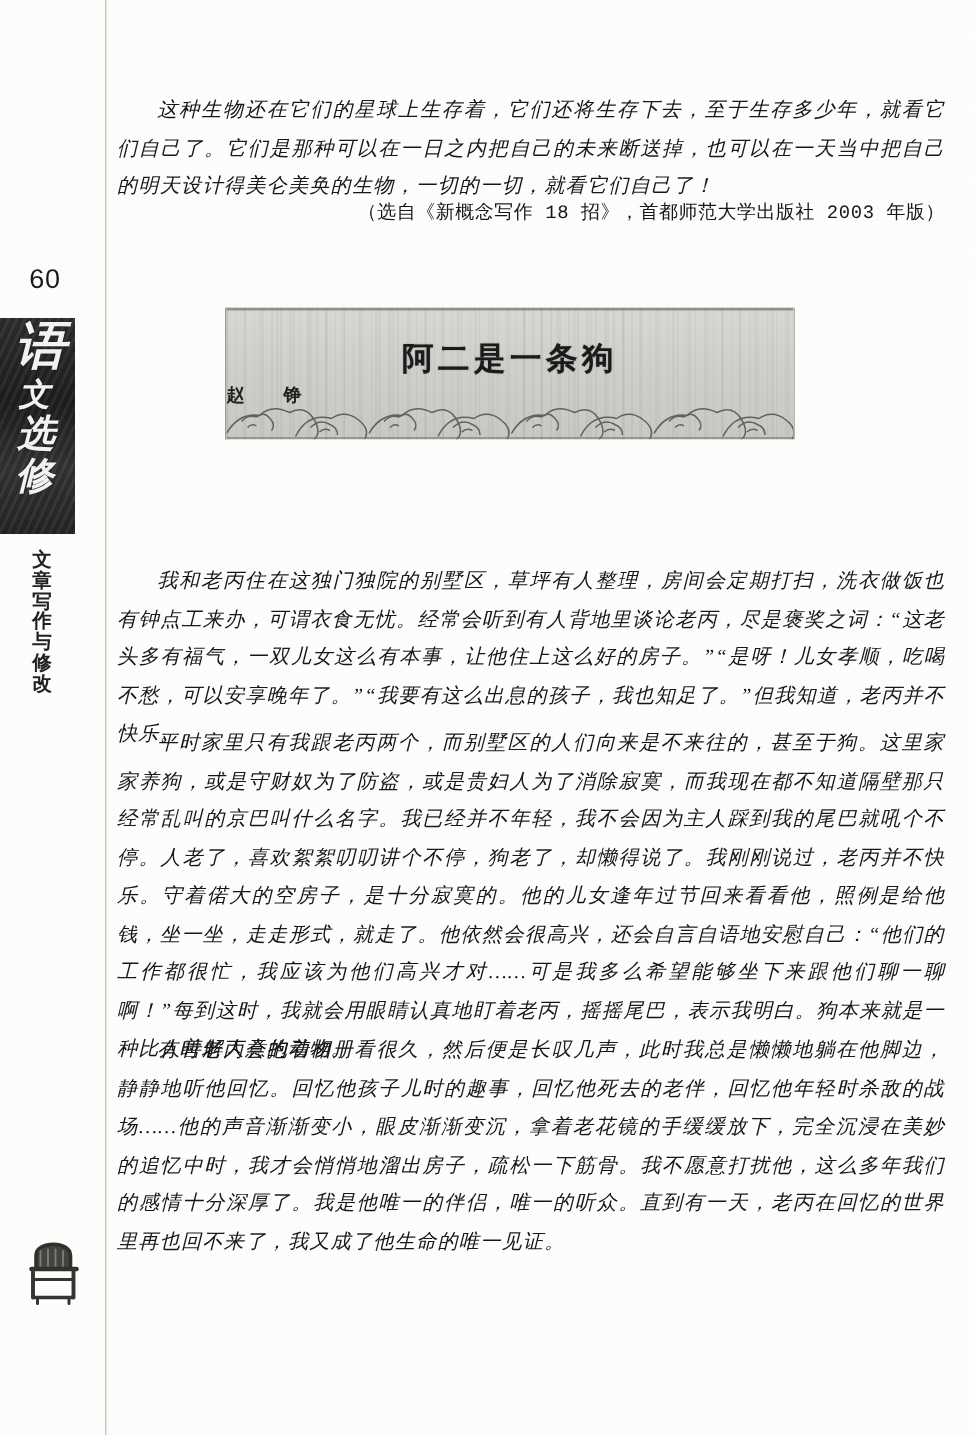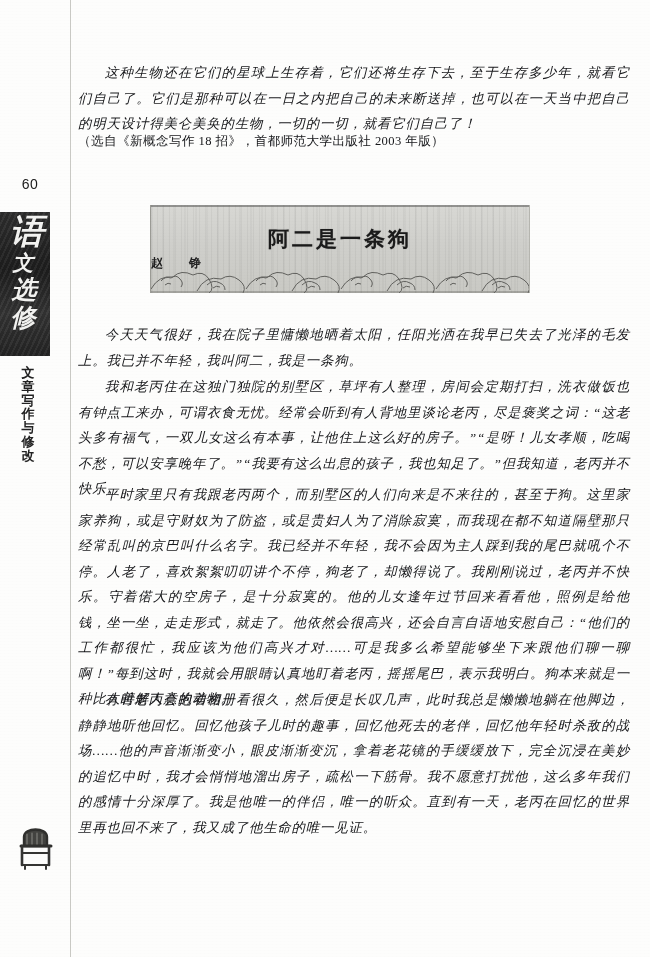--- a/index.html
+++ b/index.html
@@ -43,21 +43,21 @@
     z-index: 2;
   }
 
   #folio {
     position: absolute;
     left: 8px;
     top: 176px;
     width: 44px;
     text-align: center;
     font-family: "Liberation Sans", sans-serif;
-    font-size: 14px;
+    font-size: 18px;
     color: #1b1b1b;
     letter-spacing: .5px;
     z-index: 5;
   }
 
   
   #spine-block {
     position: absolute;
     left: -6px;
     top: 212px;
@@ -134,23 +134,24 @@
     color: #16171a;
     text-align: justify;
     text-justify: inter-character;
     text-indent: 2em;
     letter-spacing: .85px;
     margin: 0;
     font-style: italic;
   }
 
   .cite {
-    font-family: Liberation Serif, serif;
+    font-family: Liberation Mono, monospace;
     font-size: 12.6px;
     color: #16171a;
+    text-align: right;
     letter-spacing: .4px;
     margin: 0;
   }
 
   .section-head {
     font-family: "Liberation Sans", "DejaVu Sans", sans-serif;
     font-size: 15px;
     font-weight: 700;
     color: #111;
     letter-spacing: .6px;
@@ -295,23 +296,20 @@
           <path d="M14 18 q3 -3 6 -1"></path>
           <path d="M46 24 q8 -16 24 -12 q9 -6 18 1 q8 6 4 13"></path>
           <path d="M56 18 q6 -6 13 -2 q5 2 5 7"></path>
           <path d="M62 21 q3 -3 7 -1"></path>
         </g>
         <path d="M0 25 H380" stroke="#5a5a56" stroke-width=".8"></path>
       </g>
     </svg>
   </div>
 
-  <div class="col" style="top:322px;">
-    <p class="body-p">今天天气很好，我在院子里慵懒地晒着太阳，任阳光洒在我早已失去了光泽的毛发上。我已并不年轻，我叫阿二，我是一条狗。</p>
-  </div>
 
   <div class="col" style="top:482px;">
     <p class="body-p">平时家里只有我跟老丙两个，而别墅区的人们向来是不来往的，甚至于狗。这里家家养狗，或是守财奴为了防盗，或是贵妇人为了消除寂寞，而我现在都不知道隔壁那只经常乱叫的京巴叫什么名字。我已经并不年轻，我不会因为主人踩到我的尾巴就吼个不停。人老了，喜欢絮絮叨叨讲个不停，狗老了，却懒得说了。我刚刚说过，老丙并不快乐。守着偌大的空房子，是十分寂寞的。他的儿女逢年过节回来看看他，照例是给他钱，坐一坐，走走形式，就走了。他依然会很高兴，还会自言自语地安慰自己：“他们的工作都很忙，我应该为他们高兴才对……可是我多么希望能够坐下来跟他们聊一聊啊！”每到这时，我就会用眼睛认真地盯着老丙，摇摇尾巴，表示我明白。狗本来就是一种比人善解人意的动物。</p>
   </div>
 
   <div class="col" style="top:374px;">
     <p class="body-p">我和老丙住在这独门独院的别墅区，草坪有人整理，房间会定期打扫，洗衣做饭也有钟点工来办，可谓衣食无忧。经常会听到有人背地里谈论老丙，尽是褒奖之词：“这老头多有福气，一双儿女这么有本事，让他住上这么好的房子。”“是呀！儿女孝顺，吃喝不愁，可以安享晚年了。”“我要有这么出息的孩子，我也知足了。”但我知道，老丙并不快乐。</p>
   </div>
 
   <div class="col" style="top:687px;">

